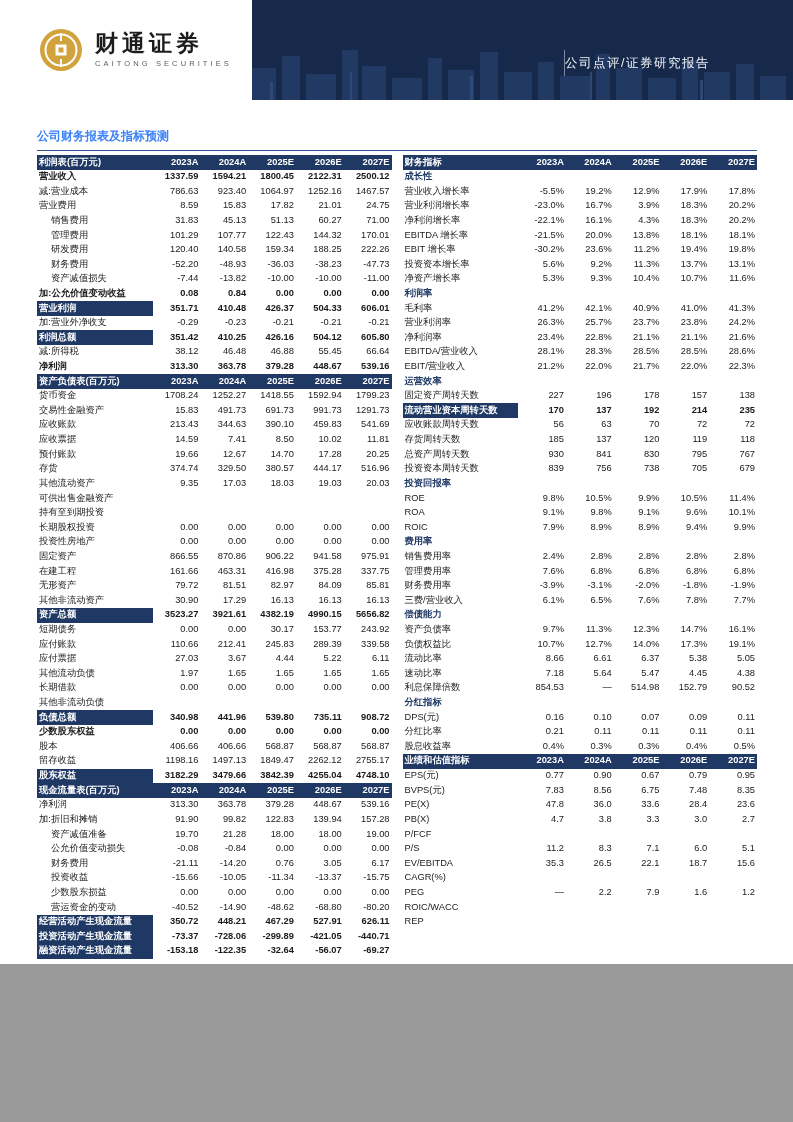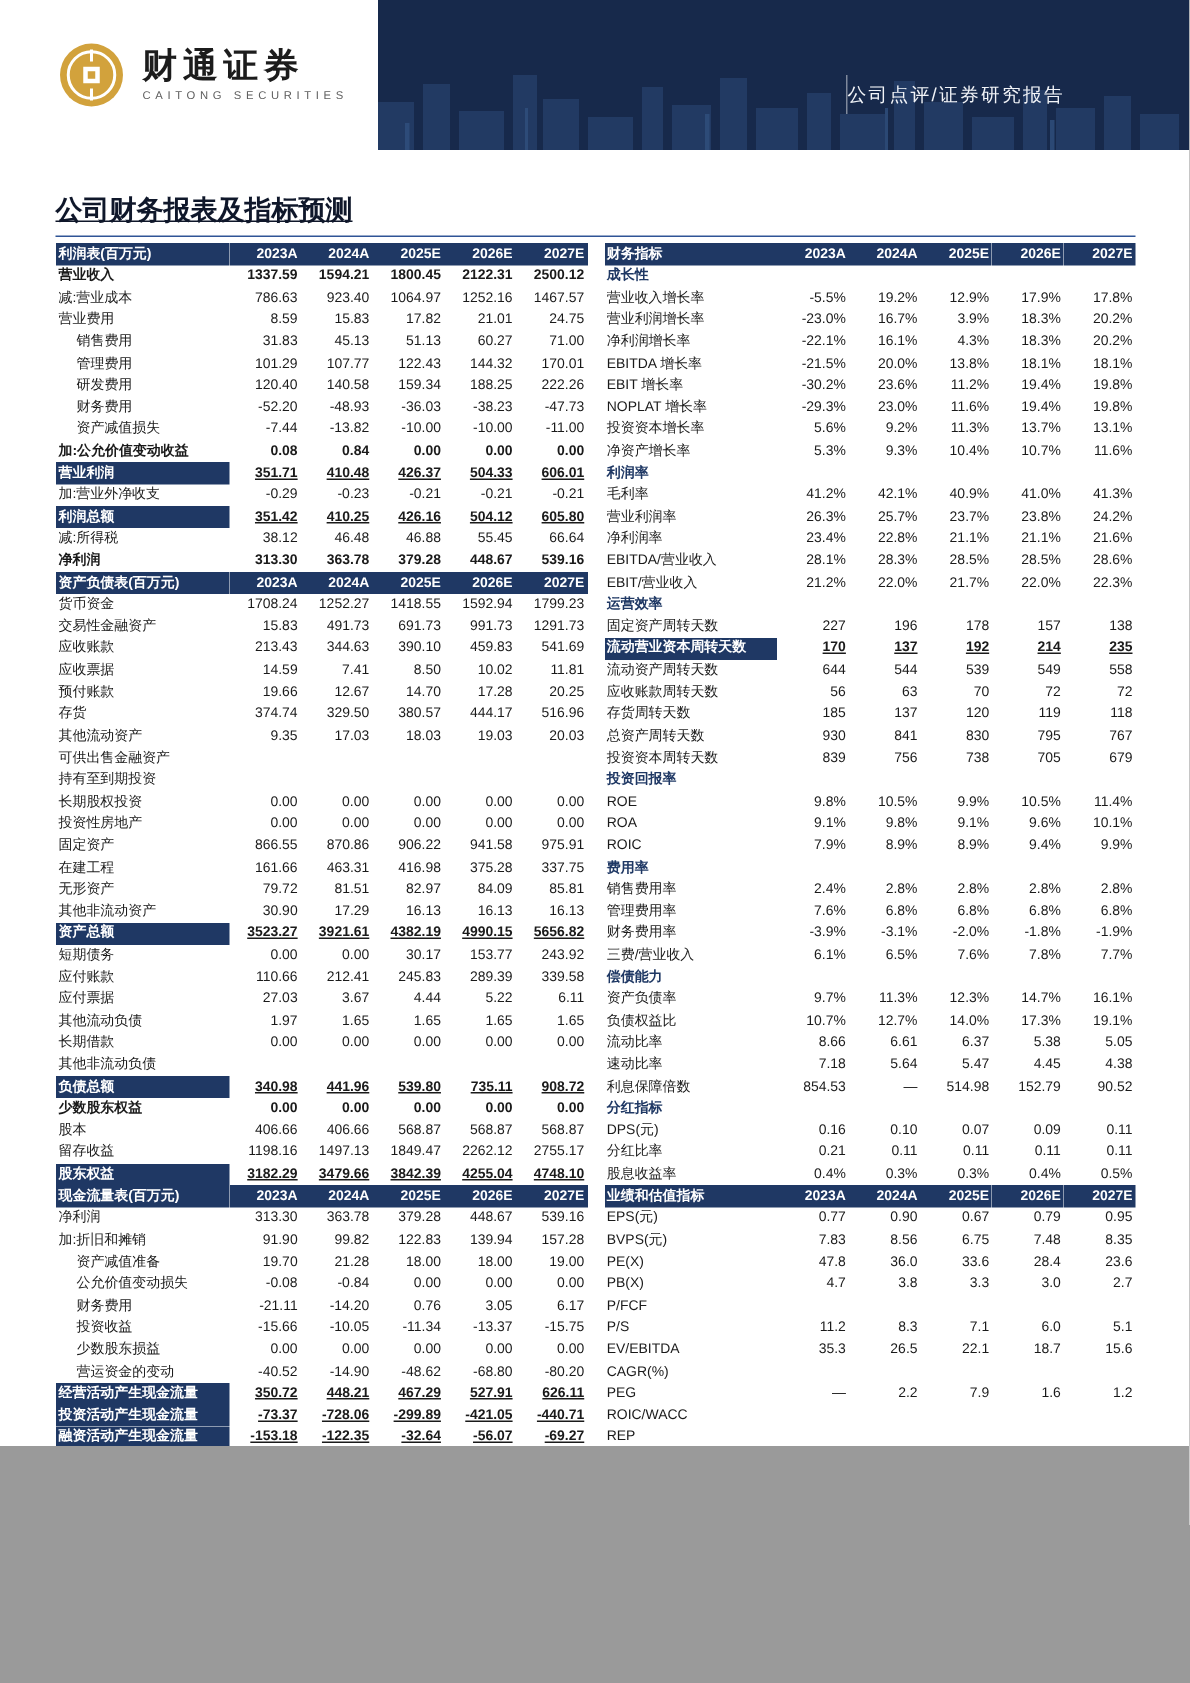--- a/index.html
+++ b/index.html
@@ -13,36 +13,36 @@
             display:flex;align-items:center;gap:11px;padding-left:38px;box-sizing:border-box;}
   .brand-cn{font-family:"Liberation Serif",serif;font-weight:700;font-size:23px;
             letter-spacing:4px;color:#1c1c1c;line-height:1.05;}
   .brand-en{font-size:7.5px;letter-spacing:3.1px;color:#5d5d5d;margin-top:3px;}
   .report-type-wrap{position:absolute;right:83px;top:50px;display:flex;align-items:center;gap:0;}
   .vline{width:1px;height:26px;background:rgba(255,255,255,.45);}
   .report-type{color:#f2f4f8;font-size:12.5px;letter-spacing:1.5px;}
 
   
   .content{position:absolute;left:37px;right:36px;top:128px;}
-  .page-title{font-size:18px;font-weight:700;color:#0f172a;text-decoration:underline;}
+  .page-title{font-size:12px;font-weight:700;color:#3b82f6;}
   .title-rule{height:1px;background:#2f5496;margin-top:5px;margin-bottom:4px;}
   .columns{display:flex;gap:11px;align-items:flex-start;}
   .col{flex:1;min-width:0;}
 
   table{width:100%;border-collapse:collapse;table-layout:fixed;}
   th,td{padding:1.5px 2px;font-size:9.3px;line-height:1.25;overflow:hidden;white-space:nowrap;}
   thead th{background:#1F3864;color:#ffffff;font-weight:700;}
   th.lbl{text-align:left;width:31.5%;}
   th.num,td.num{text-align:right;}
   td.lbl{text-align:left;color:#1a1a1a;}
   td.num{color:#1a1a1a;}
   tr.r-indent td.lbl{padding-left:14px;}
   tr.r-bold td{font-weight:700;}
   tr.r-dark td.lbl{background:#1F3864;color:#ffffff;font-weight:700;}
-  tr.r-dark td.num{font-weight:700;text-decoration:underline;}
+  tr.r-dark td.num{font-weight:700;}
   tr.r-section td.lbl{font-weight:700;color:#1F3864;}
 
   .source-note{font-size:9.3px;color:#222;margin-top:7px;}
 
   .footer{position:absolute;left:37px;right:36px;top:996px;display:flex;
           justify-content:space-between;align-items:center;}
   .disclaimer{color:#17365D;font-weight:700;font-size:10.5px;}
   .page-num{color:#17365D;font-size:11.5px;font-weight:700;}
 </style>
 </head>
@@ -623,28 +623,20 @@
               </tr>
               <tr class="r-normal">
                 <td class="lbl">EBIT 增长率</td>
                 <td class="num">-30.2%</td>
                 <td class="num">23.6%</td>
                 <td class="num">11.2%</td>
                 <td class="num">19.4%</td>
                 <td class="num">19.8%</td>
               </tr>
               <tr class="r-normal">
-                <td class="lbl">NOPLAT 增长率</td>
-                <td class="num">-29.3%</td>
-                <td class="num">23.0%</td>
-                <td class="num">11.6%</td>
-                <td class="num">19.4%</td>
-                <td class="num">19.8%</td>
-              </tr>
-              <tr class="r-normal">
                 <td class="lbl">投资资本增长率</td>
                 <td class="num">5.6%</td>
                 <td class="num">9.2%</td>
                 <td class="num">11.3%</td>
                 <td class="num">13.7%</td>
                 <td class="num">13.1%</td>
               </tr>
               <tr class="r-normal">
                 <td class="lbl">净资产增长率</td>
                 <td class="num">5.3%</td>
@@ -717,28 +709,20 @@
                 <td class="num">157</td>
                 <td class="num">138</td>
               </tr>
               <tr class="r-dark">
                 <td class="lbl">流动营业资本周转天数</td>
                 <td class="num">170</td>
                 <td class="num">137</td>
                 <td class="num">192</td>
                 <td class="num">214</td>
                 <td class="num">235</td>
-              </tr>
-              <tr class="r-normal">
-                <td class="lbl">流动资产周转天数</td>
-                <td class="num">644</td>
-                <td class="num">544</td>
-                <td class="num">539</td>
-                <td class="num">549</td>
-                <td class="num">558</td>
               </tr>
               <tr class="r-normal">
                 <td class="lbl">应收账款周转天数</td>
                 <td class="num">56</td>
                 <td class="num">63</td>
                 <td class="num">70</td>
                 <td class="num">72</td>
                 <td class="num">72</td>
               </tr>
               <tr class="r-normal">

